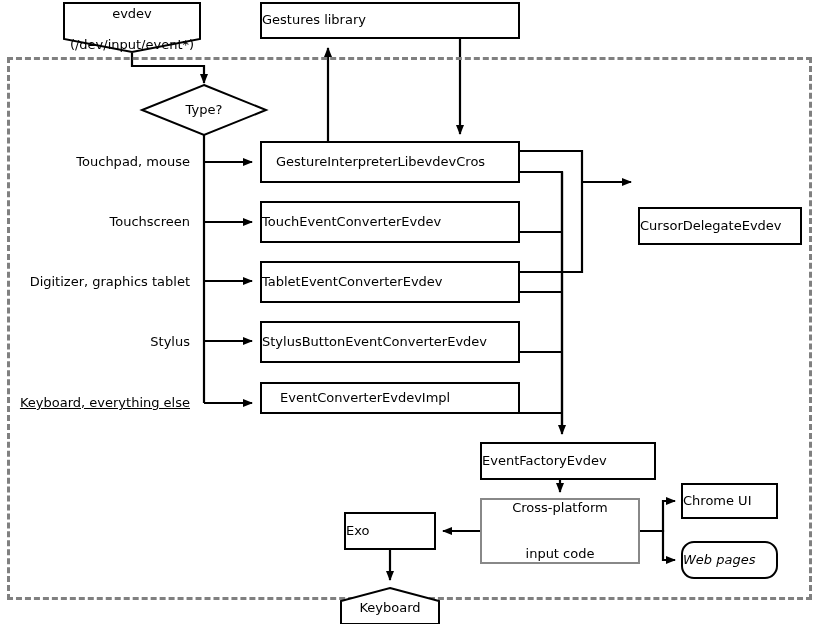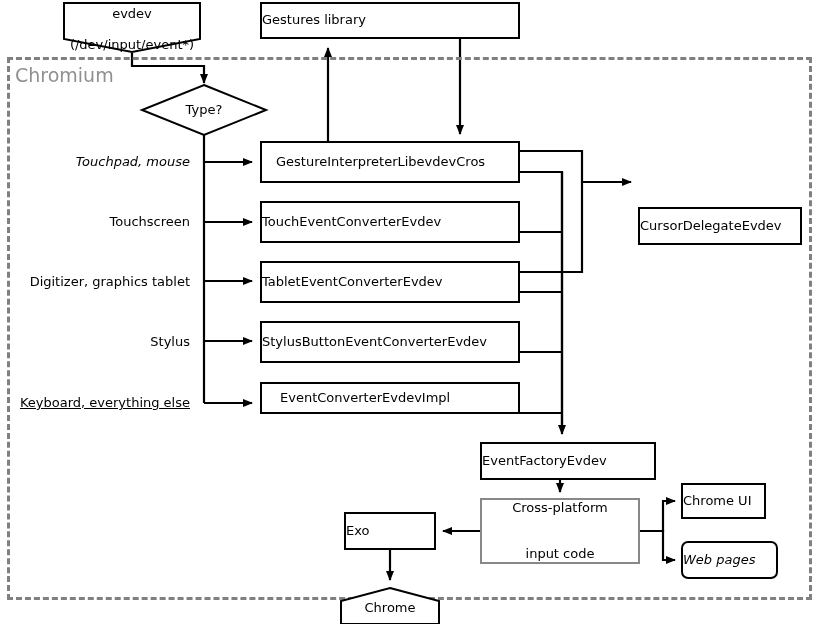--- a/index.html
+++ b/index.html
@@ -41,21 +41,21 @@
     border: 2px solid #000000;
   }
   .node.rect-gray {
     background: #ffffff;
     border: 2px solid #888888;
     gap: 19px;
   }
   .node.rounded {
     background: #ffffff;
     border: 2px solid #000000;
-    border-radius: 7px;
+    border-radius: 13px;
     font-style: italic;
   }
   .node.poly {
     background: transparent;
     border: none;
   }
   .poly-svg {
     position: absolute;
     left: 0;
     top: 0;
@@ -93,21 +93,20 @@
     color: #909090;
     z-index: 2;
   }
 </style>
 </head>
 <body>
 
 <div id="diagram">
 
   <div id="chromium-boundary"></div>
-  <div id="chromium-label">Chromium</div>
 
   <svg id="edges" viewBox="0 0 821 624" xmlns="http://www.w3.org/2000/svg">
     <defs>
       <marker id="arrow" markerWidth="10" markerHeight="8" refX="9" refY="4" orient="auto" markerUnits="userSpaceOnUse">
         <path d="M0,0 L10,4 L0,8 z" fill="#000000"></path>
       </marker>
       <marker id="arrowgray" markerWidth="10" markerHeight="8" refX="9" refY="4" orient="auto" markerUnits="userSpaceOnUse">
         <path d="M0,0 L10,4 L0,8 z" fill="#000000"></path>
       </marker>
     </defs>
@@ -201,30 +200,30 @@
   </div>
 
   <div class="node rect" style="left:344px; top:512px; width:92px; height:38px;">
     <span>Exo</span>
   </div>
 
   <div class="node poly" style="left:340px; top:587px; width:100px; height:37px;">
     <svg class="poly-svg" width="100" height="38" viewBox="0 0 100 38" xmlns="http://www.w3.org/2000/svg">
       <polygon points="50,1 99,14 99,37 1,37 1,14" fill="#ffffff" stroke="#000000" stroke-width="2"></polygon>
     </svg>
-    <span class="poly-label" style="margin-top:6px;">Chrome</span>
-  </div>
-
-  <div class="node rect" style="left:681px; top:483px; width:85px; height:36px;">
+    <span class="poly-label" style="margin-top:6px;">Keyboard</span>
+  </div>
+
+  <div class="node rect" style="left:681px; top:483px; width:97px; height:36px;">
     <span>Chrome UI</span>
   </div>
 
   <div class="node rounded" style="left:681px; top:541px; width:97px; height:38px;">
     <span>Web pages</span>
   </div>
 
-  <div class="edge-label" style="left:20px; top:154px; width:170px;font-style:italic;">Touchpad, mouse</div>
+  <div class="edge-label" style="left:20px; top:154px; width:170px;">Touchpad, mouse</div>
   <div class="edge-label" style="left:20px; top:214px; width:170px;">Touchscreen</div>
   <div class="edge-label" style="left:10px; top:274px; width:180px;">Digitizer, graphics tablet</div>
   <div class="edge-label" style="left:20px; top:334px; width:170px;">Stylus</div>
   <div class="edge-label" style="left:10px; top:395px; width:180px;text-decoration:underline;">Keyboard, everything else</div>
 
 </div>
 
 </body></html>

